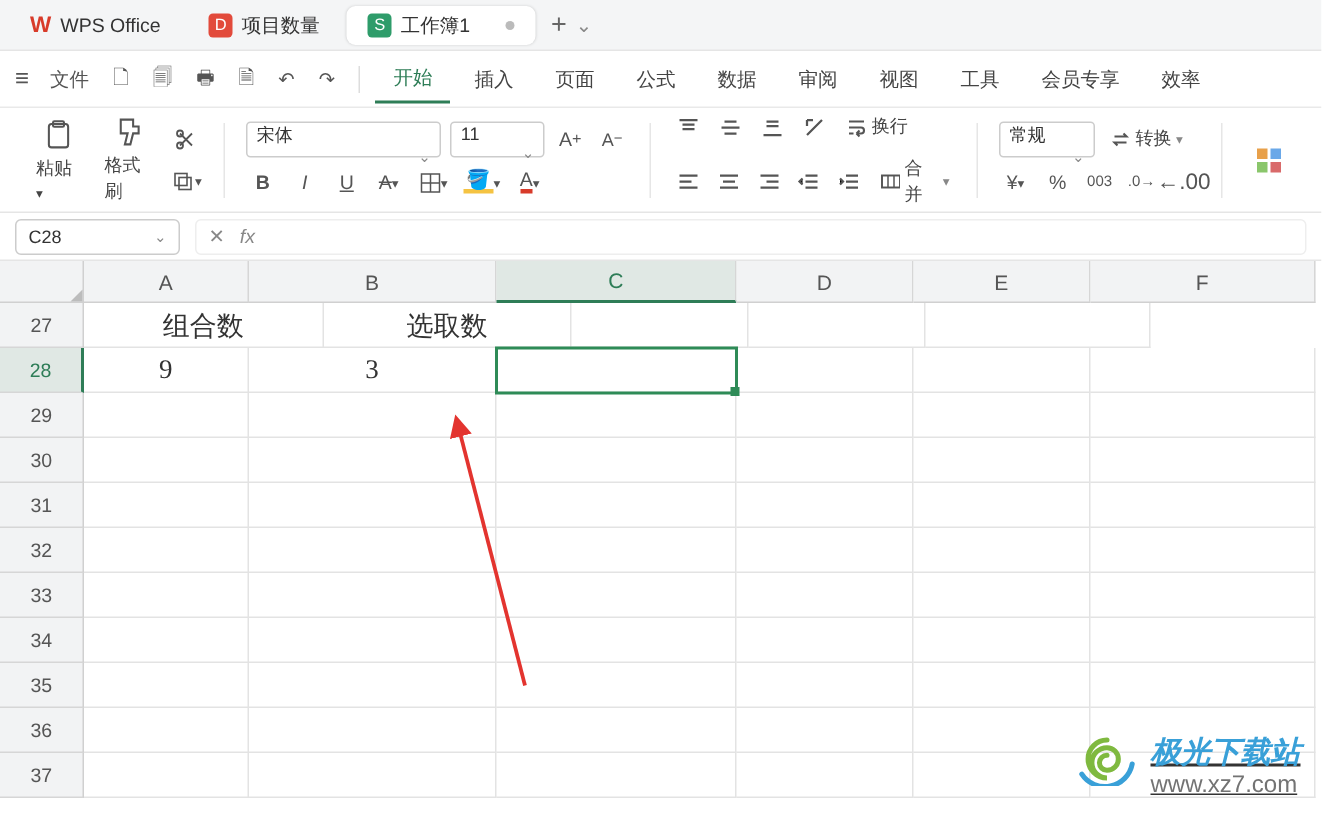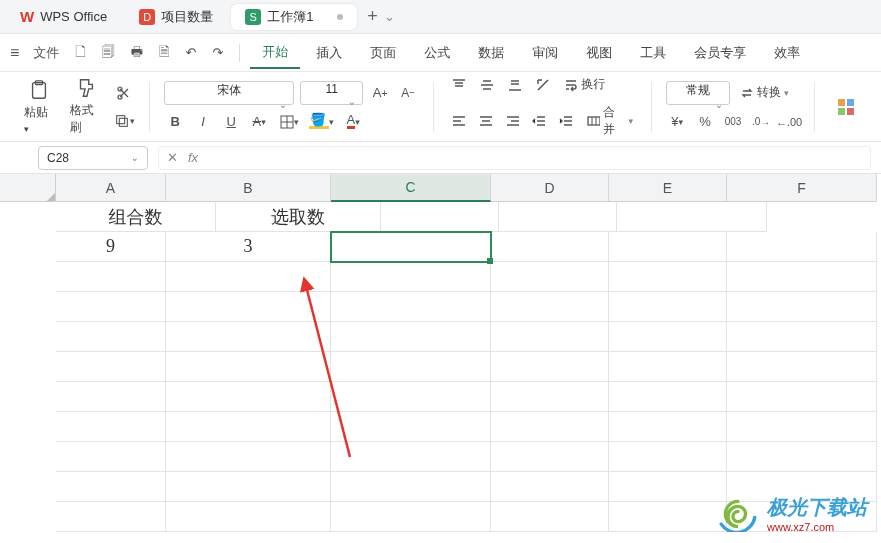--- a/index.html
+++ b/index.html
@@ -18,53 +18,53 @@
 .menubar .sep{width:1px;height:18px;background:#ddd;margin:0 6px;}
 .menubar .mitem{padding:6px 12px;color:#444;}
 .menubar .mitem.active{color:#2e7d57;border-bottom:2px solid #2e7d57;font-weight:500;}
 .ribbon{height:70px;display:flex;align-items:center;padding:4px 10px;gap:6px;border-bottom:1px solid #e5e5e5;background:#fff;}
 .rgroup{display:flex;align-items:center;gap:4px;padding:0 8px;height:100%;}
 .rdiv{width:1px;height:50px;background:#e6e6e6;}
 .bigbtn{display:flex;flex-direction:column;align-items:center;justify-content:center;gap:3px;padding:2px 6px;font-size:12px;color:#444;}
 .bigbtn .bicon{width:22px;height:22px;display:flex;align-items:center;justify-content:center;}
 .smallstack{display:flex;flex-direction:column;gap:6px;}
 .srow{display:flex;align-items:center;gap:6px;}
-.selbox{border:1px solid #ccc;border-radius:3px;height:24px;display:flex;align-items:center;padding:0 6px;font-size:12px;background:#fff;flex-direction:column;}
+.selbox{border:1px solid #ccc;border-radius:3px;height:24px;display:flex;align-items:flex-start;padding:0 6px;font-size:12px;background:#fff;flex-direction:column;}
 .selbox .chev{margin-left:auto;color:#888;font-size:10px;}
 .ibtn{width:22px;height:22px;display:flex;align-items:center;justify-content:center;color:#555;border-radius:3px;}
 .ibtn.small{width:26px;}
 .underline-red{border-bottom:3px solid #d83b2a;display:inline-block;line-height:12px;}
 .underline-yellow{border-bottom:3px solid #f5c342;display:inline-block;line-height:12px;padding:0 2px;}
 .txtbtn{display:flex;align-items:center;gap:3px;font-size:12px;color:#444;padding:2px 4px;}
 .txtbtn .chev{font-size:9px;color:#888;}
 .namebar{height:32px;display:flex;align-items:center;padding:3px 10px;gap:10px;border-bottom:1px solid #e5e5e5;}
-.namebox{width:110px;height:24px;border:1px solid #ccc;border-radius:4px;display:flex;align-items:center;padding:0 8px;font-size:12px;margin-left:28px;}
+.namebox{width:110px;height:24px;border:1px solid #ccc;border-radius:4px;display:flex;align-items:center;padding:0 8px;font-size:12px;}
 .namebox .chev{margin-left:auto;color:#888;font-size:10px;}
 .fxarea{display:flex;align-items:center;gap:10px;flex:1;height:24px;border:1px solid #eee;border-radius:4px;padding:0 8px;}
 .fxarea .ficon{color:#888;}
 .fxinput{flex:1;border:none;outline:none;font-size:12px;background:transparent;}
 .sheet{position:relative;display:flex;height:calc(543px - 34px - 38px - 70px - 32px);}
 .corner{width:56px;height:28px;background:#f2f3f4;border-right:1px solid #d0d0d0;border-bottom:1px solid #d0d0d0;display:flex;align-items:center;justify-content:center;}
 .corner::after{content:"";width:0;height:0;border-right:8px solid #bcbcbc;border-top:8px solid transparent;margin-left:auto;margin-top:auto;}
 .colheads{display:flex;height:28px;}
 .colh{background:#f2f3f4;border-right:1px solid #d6d6d6;border-bottom:1px solid #d0d0d0;display:flex;align-items:center;justify-content:center;font-size:14px;color:#555;}
 .rows{display:flex;flex-direction:column;}
 .rowh{width:56px;height:30px;background:#f2f3f4;border-right:1px solid #d0d0d0;border-bottom:1px solid #d6d6d6;display:flex;align-items:center;justify-content:center;font-size:13px;color:#555;}
 .rowh.active{background:#e0e8e4;color:#2e7d57;border-right:2px solid #2e7d57;}
 .colh.active{background:#e0e8e4;color:#2e7d57;border-bottom:2px solid #2e7d57;}
 .gridwrap{position:relative;flex:1;}
 .gridrow{display:flex;height:30px;}
 .cell{border-right:1px solid #e3e3e3;border-bottom:1px solid #e3e3e3;display:flex;align-items:center;justify-content:center;font-size:18px;color:#333;padding:0 4px;}
 .datacell{font-family:"SimSun","宋体",serif;}
 .selcell{outline:2px solid #2e8b57;outline-offset:-1px;position:relative;}
 .selcell::after{content:"";position:absolute;right:-3px;bottom:-3px;width:6px;height:6px;background:#2e8b57;}
 .arrow{position:absolute;pointer-events:none;}
-.watermark{position:absolute;right:14px;bottom:10px;display:flex;align-items:center;gap:8px;}
+.watermark{position:absolute;right:14px;bottom:10px;display:flex;gap:8px;text-decoration:underline;}
 .watermark .wtxt{color:#39a0d8;font-size:20px;font-style:italic;font-weight:600;}
-.watermark .wurl{color:#b91c1c;font-size:11px;}
+.watermark .wurl{color:#737373;font-size:16px;}
 .swirl{width:42px;height:36px;}
 svg{display:block;}
 </style>
 </head>
 <body>
 
 <div class="titlebar">
   <div class="app-logo">
     <span class="w">W</span>
     <span>WPS Office</span>
@@ -269,21 +269,21 @@
         </span>
       </div>
       <div class="srow">
         <span class="ibtn">
             <span>¥</span>
             <span style="font-size:9px">▾</span>
           </span>
         <span class="ibtn">%</span>
         <span class="ibtn" style="font-size:10px">003</span>
         <span class="ibtn" style="font-size:10px">.0→</span>
-        <span class="ibtn" style="font-size:11px">←.00</span>
+        <span class="ibtn" style="font-size:15px">←.00</span>
       </div>
     </div>
   </div>
   <div class="rdiv"></div>
   <div class="rgroup">
     <div class="bigbtn">
       <span class="bicon">
           <svg width="20" height="20">
             <rect x="2" y="2" width="7" height="7" fill="#e8a04a"></rect>
             <rect x="11" y="2" width="7" height="7" fill="#6aa8e8"></rect>
@@ -303,20 +303,33 @@
   <div class="fxarea">
     <span class="ficon">✕</span>
     <span class="ficon" style="font-style:italic">fx</span>
     <input class="fxinput" style="">
   </div>
 </div>
 
 <div class="sheet">
   <div style="display:flex;flex-direction:column">
     <div class="corner"></div>
+    <div class="rows" id="rowheads">
+        <div class="rowh">27</div>
+        <div class="rowh active">28</div>
+        <div class="rowh">29</div>
+        <div class="rowh">30</div>
+        <div class="rowh">31</div>
+        <div class="rowh">32</div>
+        <div class="rowh">33</div>
+        <div class="rowh">34</div>
+        <div class="rowh">35</div>
+        <div class="rowh">36</div>
+        <div class="rowh">37</div>
+      </div>
   </div>
   <div style="flex:1;display:flex;flex-direction:column;overflow:hidden">
     <div class="colheads" id="colheads">
         <div class="colh" style="width: 110px;">A</div>
         <div class="colh" style="width: 165px;">B</div>
         <div class="colh active" style="width: 160px;">C</div>
         <div class="colh" style="width: 118px;">D</div>
         <div class="colh" style="width: 118px;">E</div>
         <div class="colh" style="width: 150px;">F</div>
       </div>

